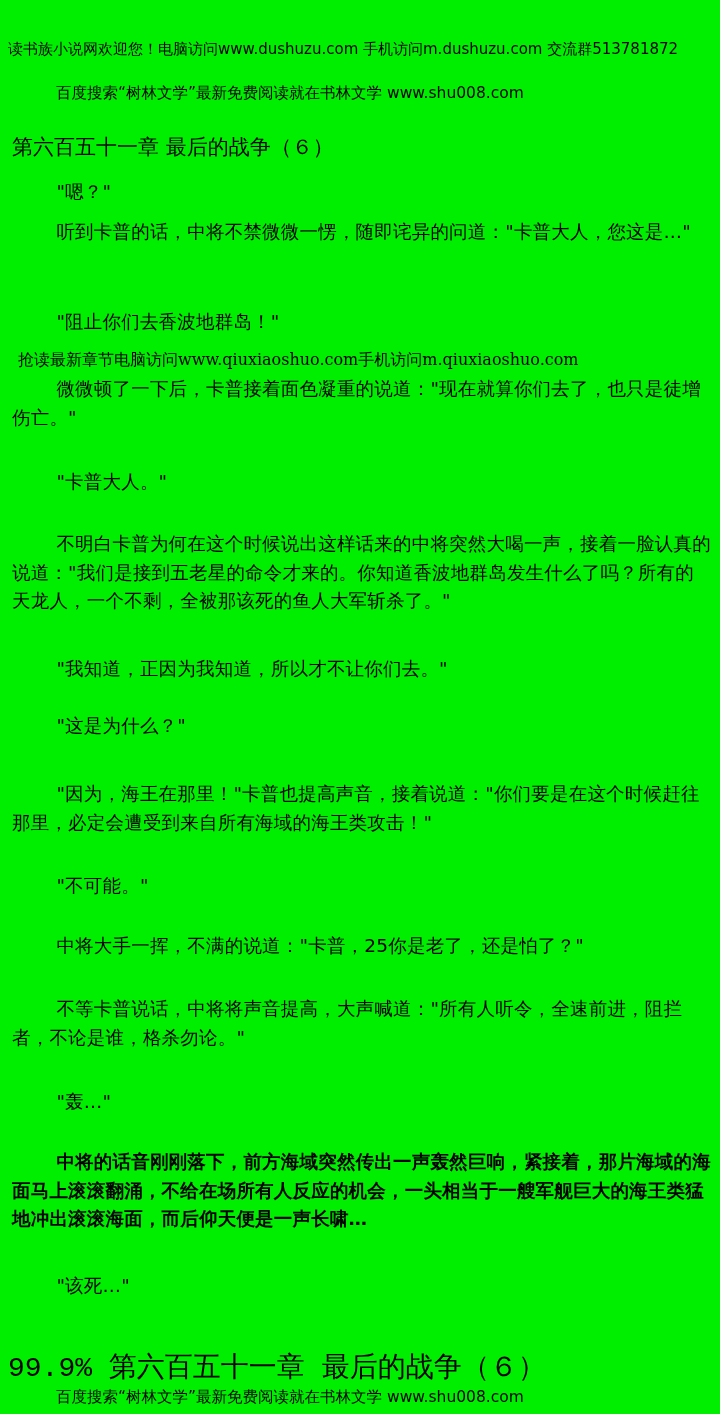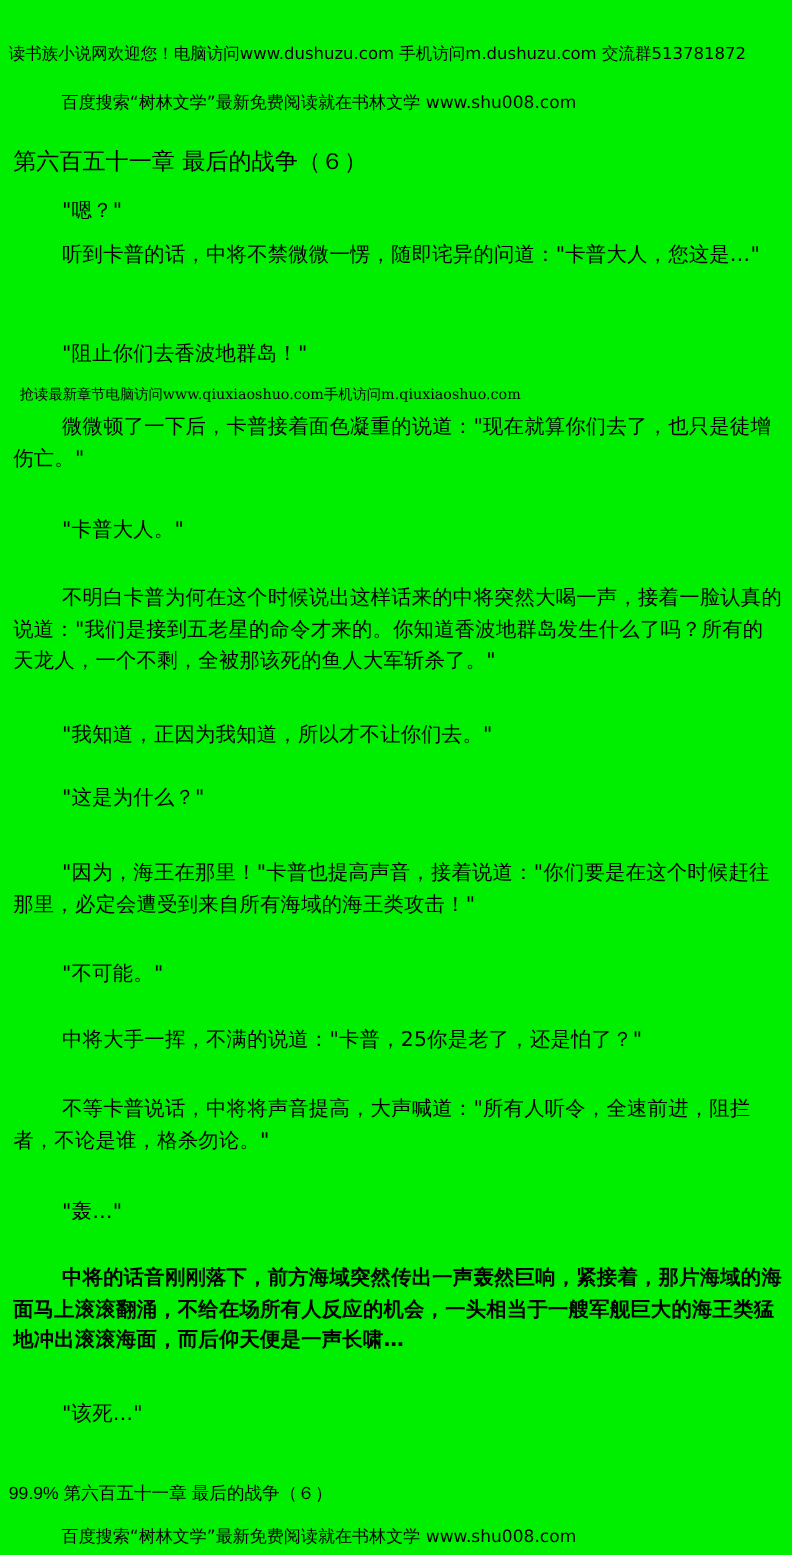--- a/index.html
+++ b/index.html
@@ -62,21 +62,21 @@
     margin: 0 0 20px 0;
     text-indent: 2.4em;
     letter-spacing: 0.2px;
   }
   .inline-ad {
     position: absolute;
     top: 350px;
     left: 18px;
     width: 690px;
     font-family: "DejaVu Serif", serif;
-    font-size: 13px;
+    font-size: 16px;
     white-space: nowrap;
   }
   .block-a { position: absolute; top: 178px; left: 12px; width: 700px; }
   .block-b { position: absolute; top: 218px; left: 12px; width: 700px; }
   .block-c { position: absolute; top: 308px; left: 12px; width: 700px; }
   .block-d { position: absolute; top: 375px; left: 12px; width: 700px; }
   .block-e { position: absolute; top: 468px; left: 12px; width: 700px; }
   .block-f { position: absolute; top: 530px; left: 12px; width: 700px; }
   .block-g { position: absolute; top: 655px; left: 12px; width: 700px; }
   .block-h { position: absolute; top: 712px; left: 12px; width: 700px; }
@@ -85,22 +85,22 @@
   .block-k { position: absolute; top: 932px; left: 12px; width: 700px; }
   .block-l { position: absolute; top: 995px; left: 12px; width: 700px; }
   .block-m { position: absolute; top: 1088px; left: 12px; width: 700px; }
   .block-n { position: absolute; top: 1148px; left: 12px; width: 700px; font-weight: bold; }
   .block-o { position: absolute; top: 1272px; left: 12px; width: 700px; }
   .footer-progress {
     position: absolute;
     top: 1348px;
     left: 8px;
     width: 704px;
-    font-size: 16px;
-    font-family: Liberation Sans, sans-serif;
+    font-size: 28px;
+    font-family: Liberation Mono, monospace;
     white-space: nowrap;
   }
   .footer-banner {
     position: absolute;
     top: 1387px;
     left: 56px;
     width: 660px;
     font-family: "DejaVu Sans", "Liberation Sans", sans-serif;
     font-size: 15.5px;
     white-space: nowrap;

